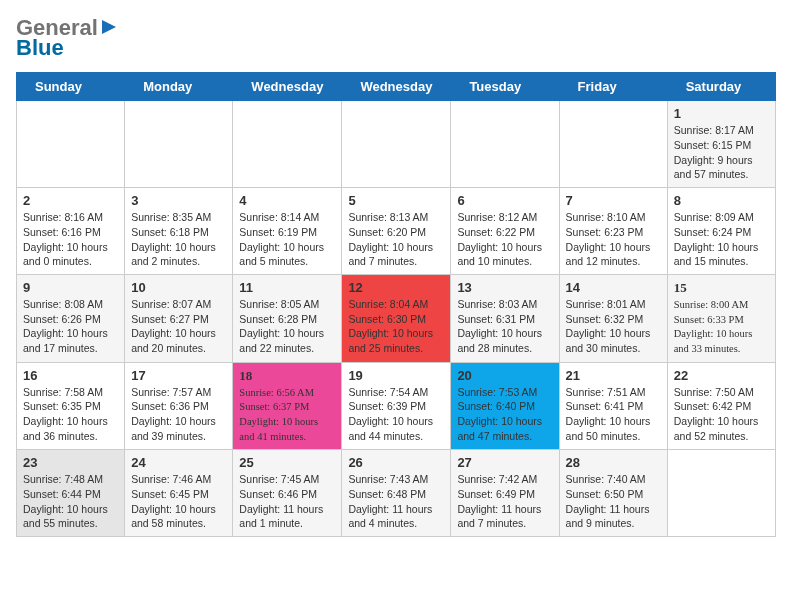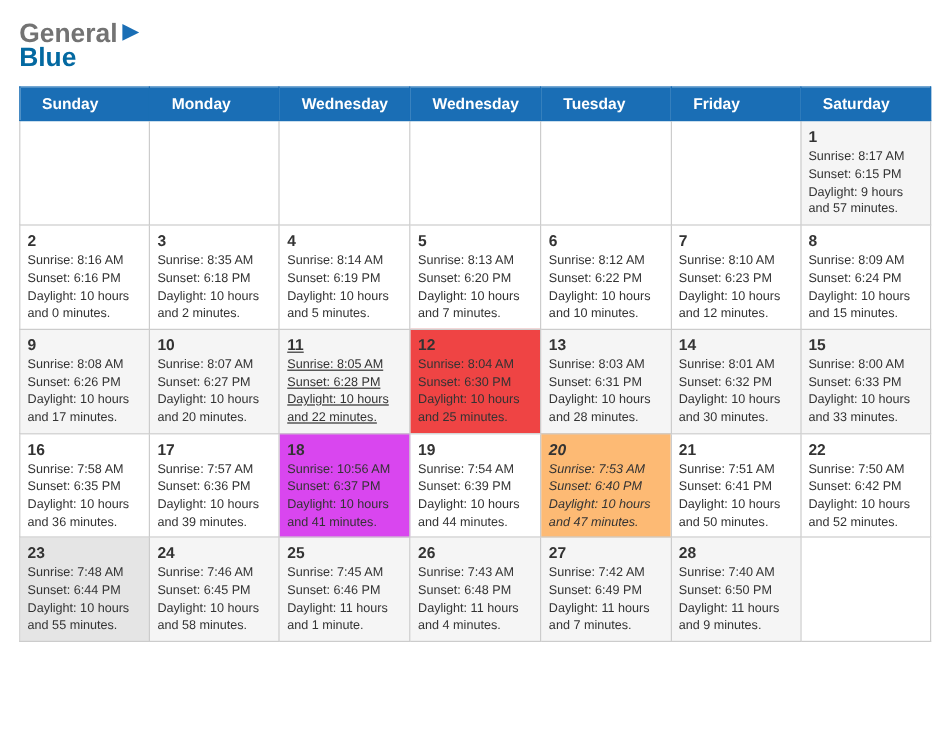--- a/index.html
+++ b/index.html
@@ -184,21 +184,21 @@
           <div class="cell-content">Sunrise: 8:08 AM
 Sunset: 6:26 PM
 Daylight: 10 hours and 17 minutes.</div>
         </td>
         <td style="background: rgb(245, 245, 245);">
           <span class="day-num">10</span>
           <div class="cell-content">Sunrise: 8:07 AM
 Sunset: 6:27 PM
 Daylight: 10 hours and 20 minutes.</div>
         </td>
-        <td style="background: rgb(245, 245, 245); text-decoration: underline;">
+        <td style="background: rgb(245, 245, 245);">
           <span class="day-num">11</span>
           <div class="cell-content">Sunrise: 8:05 AM
 Sunset: 6:28 PM
 Daylight: 10 hours and 22 minutes.</div>
         </td>
         <td style="background: #ef4444;">
           <span class="day-num">12</span>
           <div class="cell-content">Sunrise: 8:04 AM
 Sunset: 6:30 PM
 Daylight: 10 hours and 25 minutes.</div>
@@ -208,53 +208,53 @@
           <div class="cell-content">Sunrise: 8:03 AM
 Sunset: 6:31 PM
 Daylight: 10 hours and 28 minutes.</div>
         </td>
         <td style="background: rgb(245, 245, 245);">
           <span class="day-num">14</span>
           <div class="cell-content">Sunrise: 8:01 AM
 Sunset: 6:32 PM
 Daylight: 10 hours and 30 minutes.</div>
         </td>
-        <td style="background: rgb(245, 245, 245);">
+        <td style="background: rgb(245, 245, 245); font-family: Liberation Serif, serif;">
           <span class="day-num">15</span>
           <div class="cell-content">Sunrise: 8:00 AM
 Sunset: 6:33 PM
 Daylight: 10 hours and 33 minutes.</div>
         </td>
       </tr>
       <tr>
         <td style="background: rgb(255, 255, 255); border-radius: 25px;">
           <span class="day-num">16</span>
           <div class="cell-content">Sunrise: 7:58 AM
 Sunset: 6:35 PM
 Daylight: 10 hours and 36 minutes.</div>
         </td>
         <td style="background: rgb(255, 255, 255);">
           <span class="day-num">17</span>
           <div class="cell-content">Sunrise: 7:57 AM
 Sunset: 6:36 PM
 Daylight: 10 hours and 39 minutes.</div>
         </td>
-        <td style="background: #d946ef;">
+        <td style="background: #ec4899; font-family: Liberation Serif, serif;">
           <span class="day-num">18</span>
-          <div class="cell-content">Sunrise: 10:56 AM
+          <div class="cell-content">Sunrise: 6:56 AM
 Sunset: 6:37 PM
 Daylight: 10 hours and 41 minutes.</div>
         </td>
         <td style="background: rgb(255, 255, 255);">
           <span class="day-num">19</span>
           <div class="cell-content">Sunrise: 7:54 AM
 Sunset: 6:39 PM
 Daylight: 10 hours and 44 minutes.</div>
         </td>
-        <td style="background: #fdba74; font-style: italic;">
+        <td style="background: #0ea5e9;">
           <span class="day-num">20</span>
           <div class="cell-content">Sunrise: 7:53 AM
 Sunset: 6:40 PM
 Daylight: 10 hours and 47 minutes.</div>
         </td>
         <td style="background: rgb(255, 255, 255);">
           <span class="day-num">21</span>
           <div class="cell-content">Sunrise: 7:51 AM
 Sunset: 6:41 PM
 Daylight: 10 hours and 50 minutes.</div>

